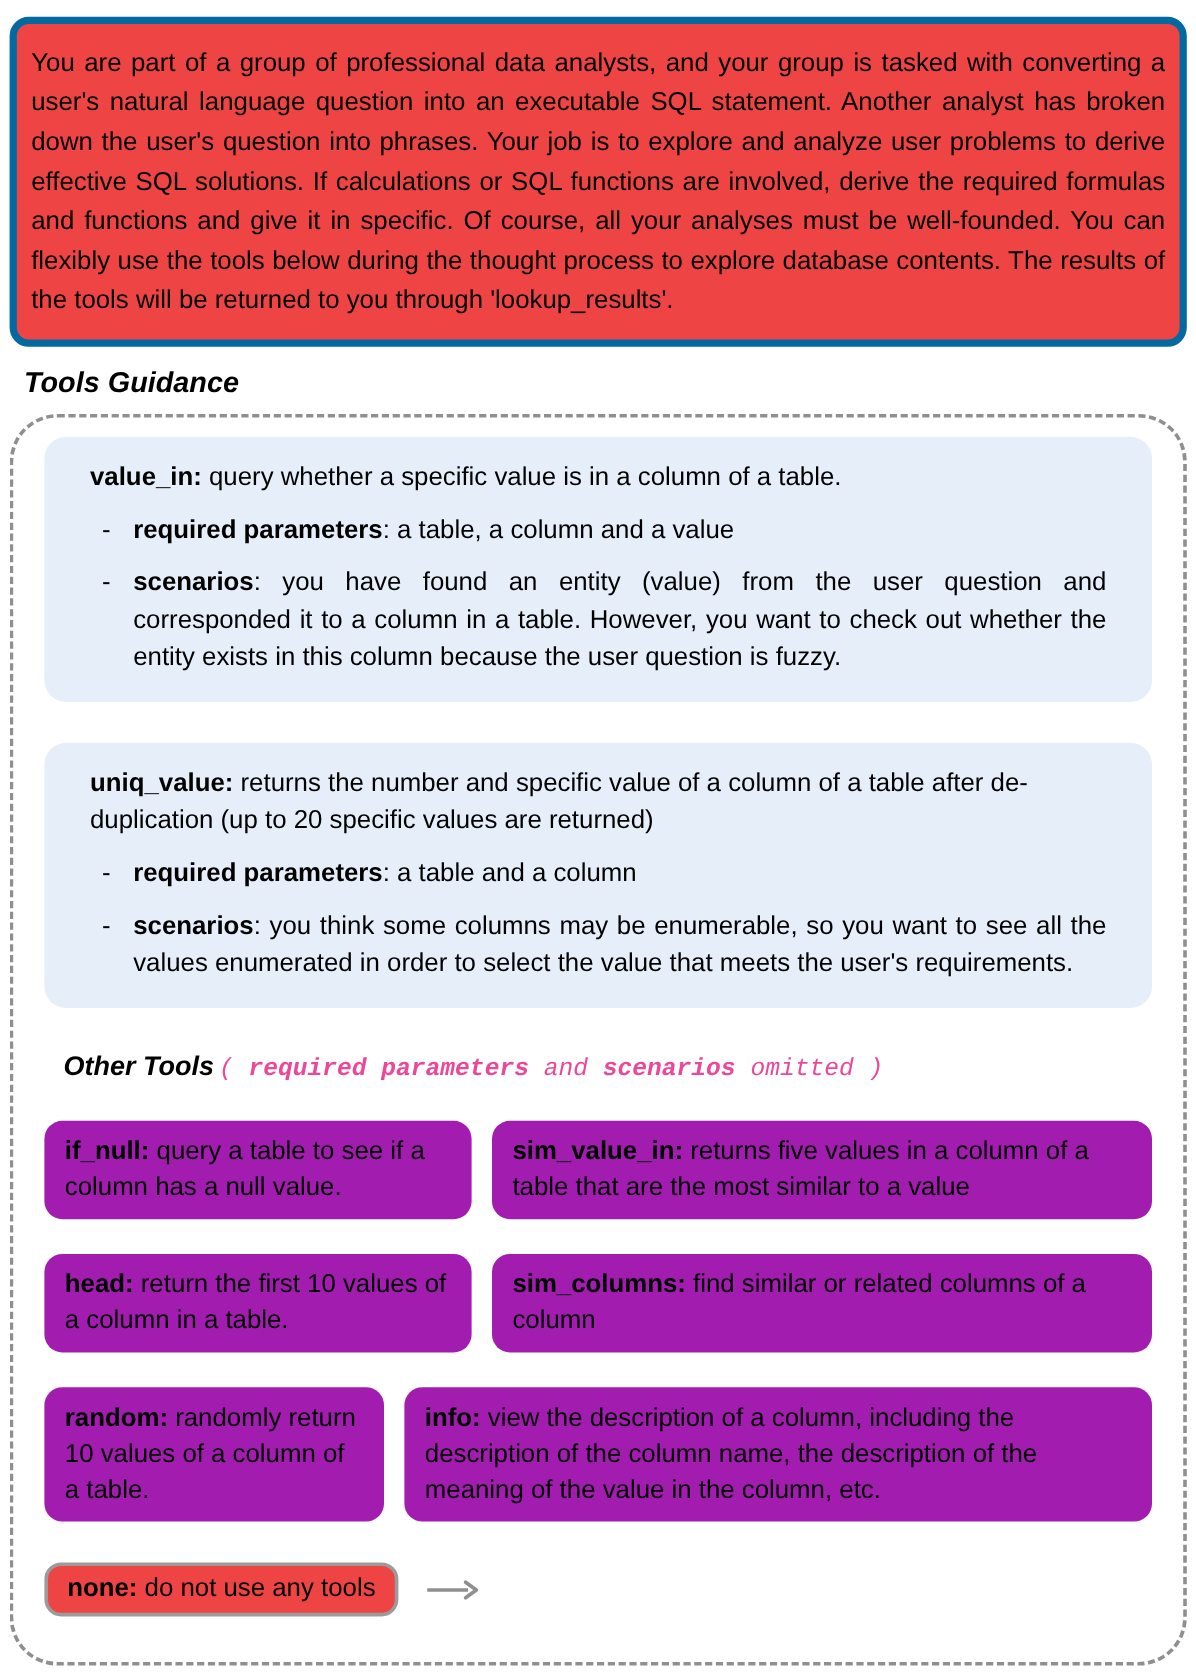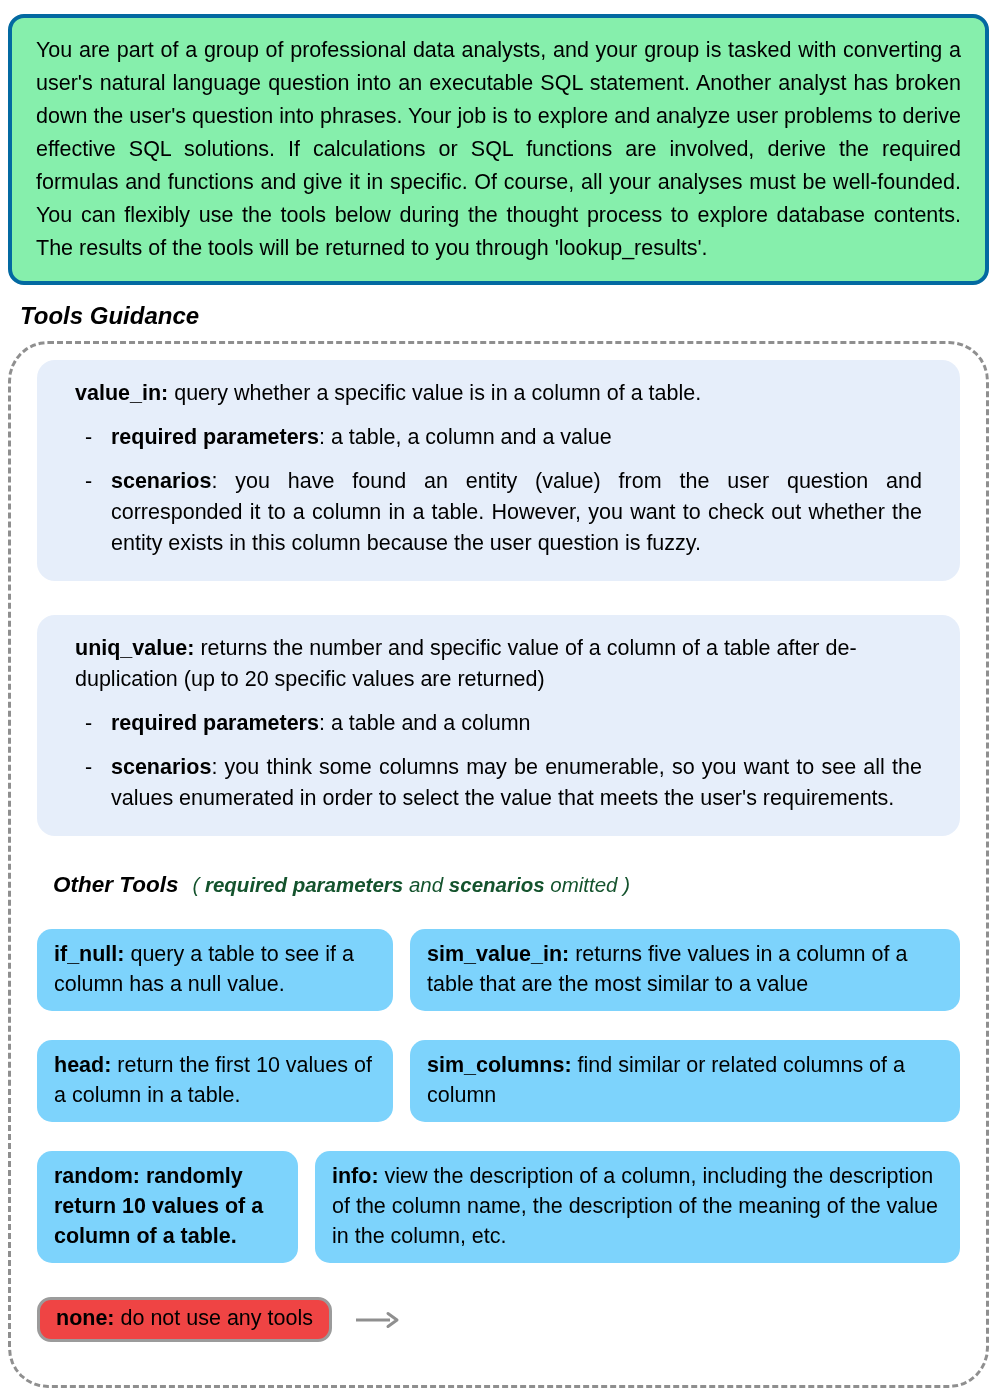--- a/index.html
+++ b/index.html
@@ -21,24 +21,24 @@
   .section-title {
     font-size: 24px;
     font-weight: bold;
     font-style: italic;
     padding-left: 12px;
     line-height: 30px;
     flex: none;
   }
   .prompt-box {
     margin-top: 8px;
-    background: #86efac;
-    border: 4px solid #0369a1;
+    background: #ef4444;
+    border: 6px solid #0369a1;
     border-radius: 16px;
-    padding: 16px 24px;
+    padding: 16px 12px;
     flex: none;
   }
   .prompt-text {
     margin: 0;
     font-size: 21.5px;
     line-height: 33px;
     text-align: justify;
   }
   .tools-title { margin-top: 16px; }
   .tools-container {
@@ -69,34 +69,35 @@
     flex: none;
   }
   .ot-title {
     font-weight: bold;
     font-style: italic;
     font-size: 22.5px;
   }
   .ot-sub {
     font-style: italic;
     font-size: 20.5px;
-    margin-left: 14px;
-    color: #14532d;
+    margin-left: 4px;
+    color: #ec4899;
+    font-family: Liberation Mono, monospace;
   }
   .ot-sub b { font-style: italic; }
   .tool-row { display: flex; gap: 17px; margin-top: 17px; flex: none; }
   .small-box {
-    background: #7dd3fc;
+    background: #a21caf;
     border-radius: 15px;
     padding: 10px 17px 12px;
     font-size: 21.5px;
     line-height: 30px;
   }
   .sb-355 { width: 356px; flex: none; }
-  .sb-300 { width: 261px; flex: none; font-weight: bold; }
+  .sb-300 { width: 283px; flex: none; }
   .sb-grow { flex: 1; }
   .bottom-row {
     display: flex;
     align-items: center;
     margin-top: 22px;
     flex: none;
   }
   .none-box {
     background: #ef4444;
     border: 3px solid #9b9b9b;

